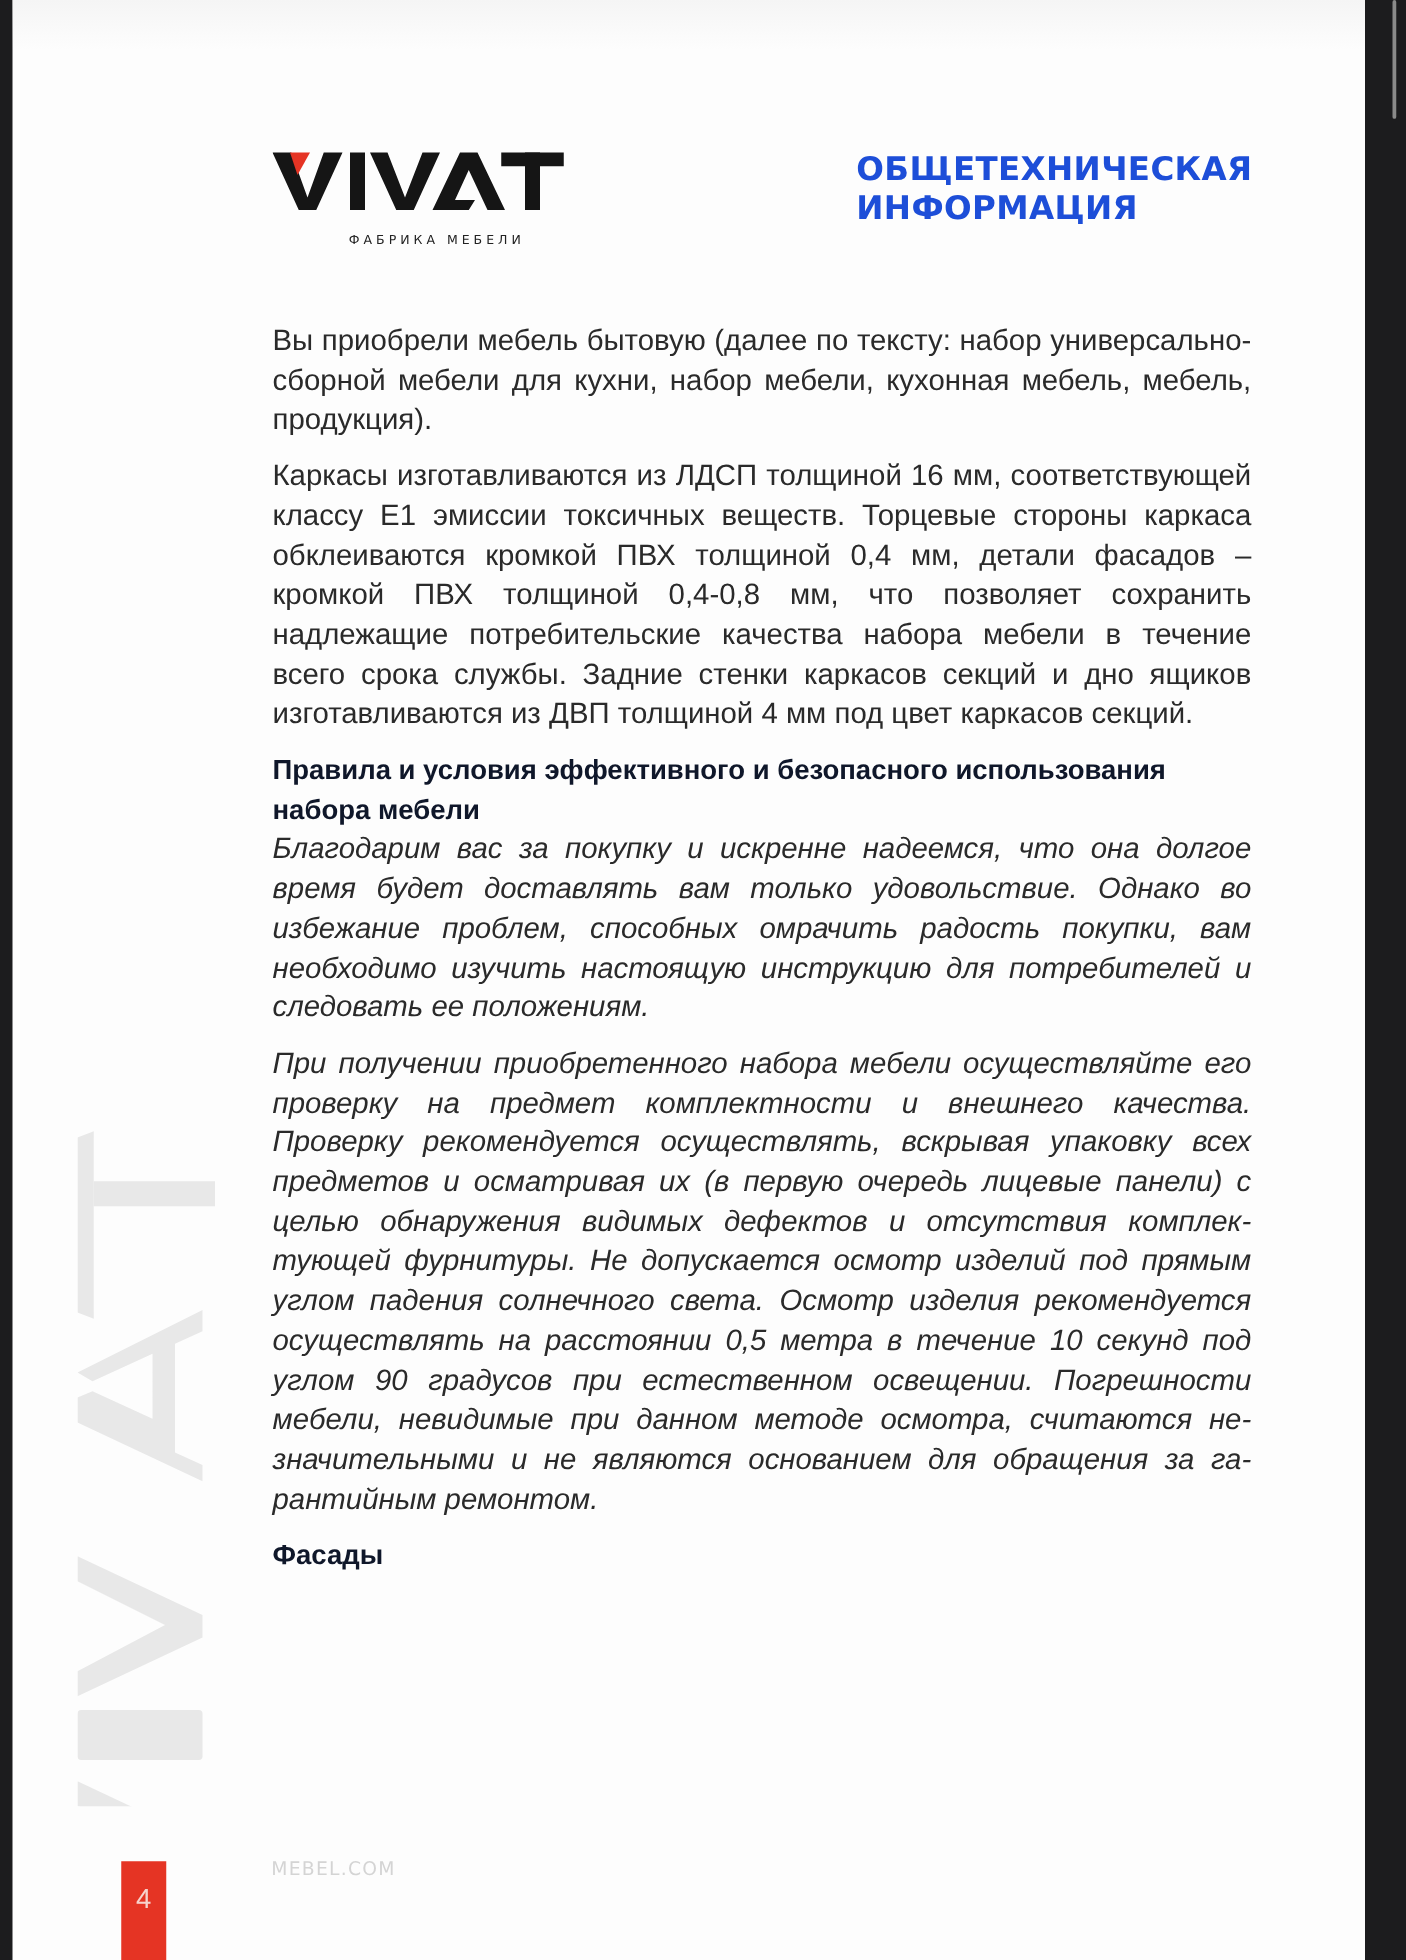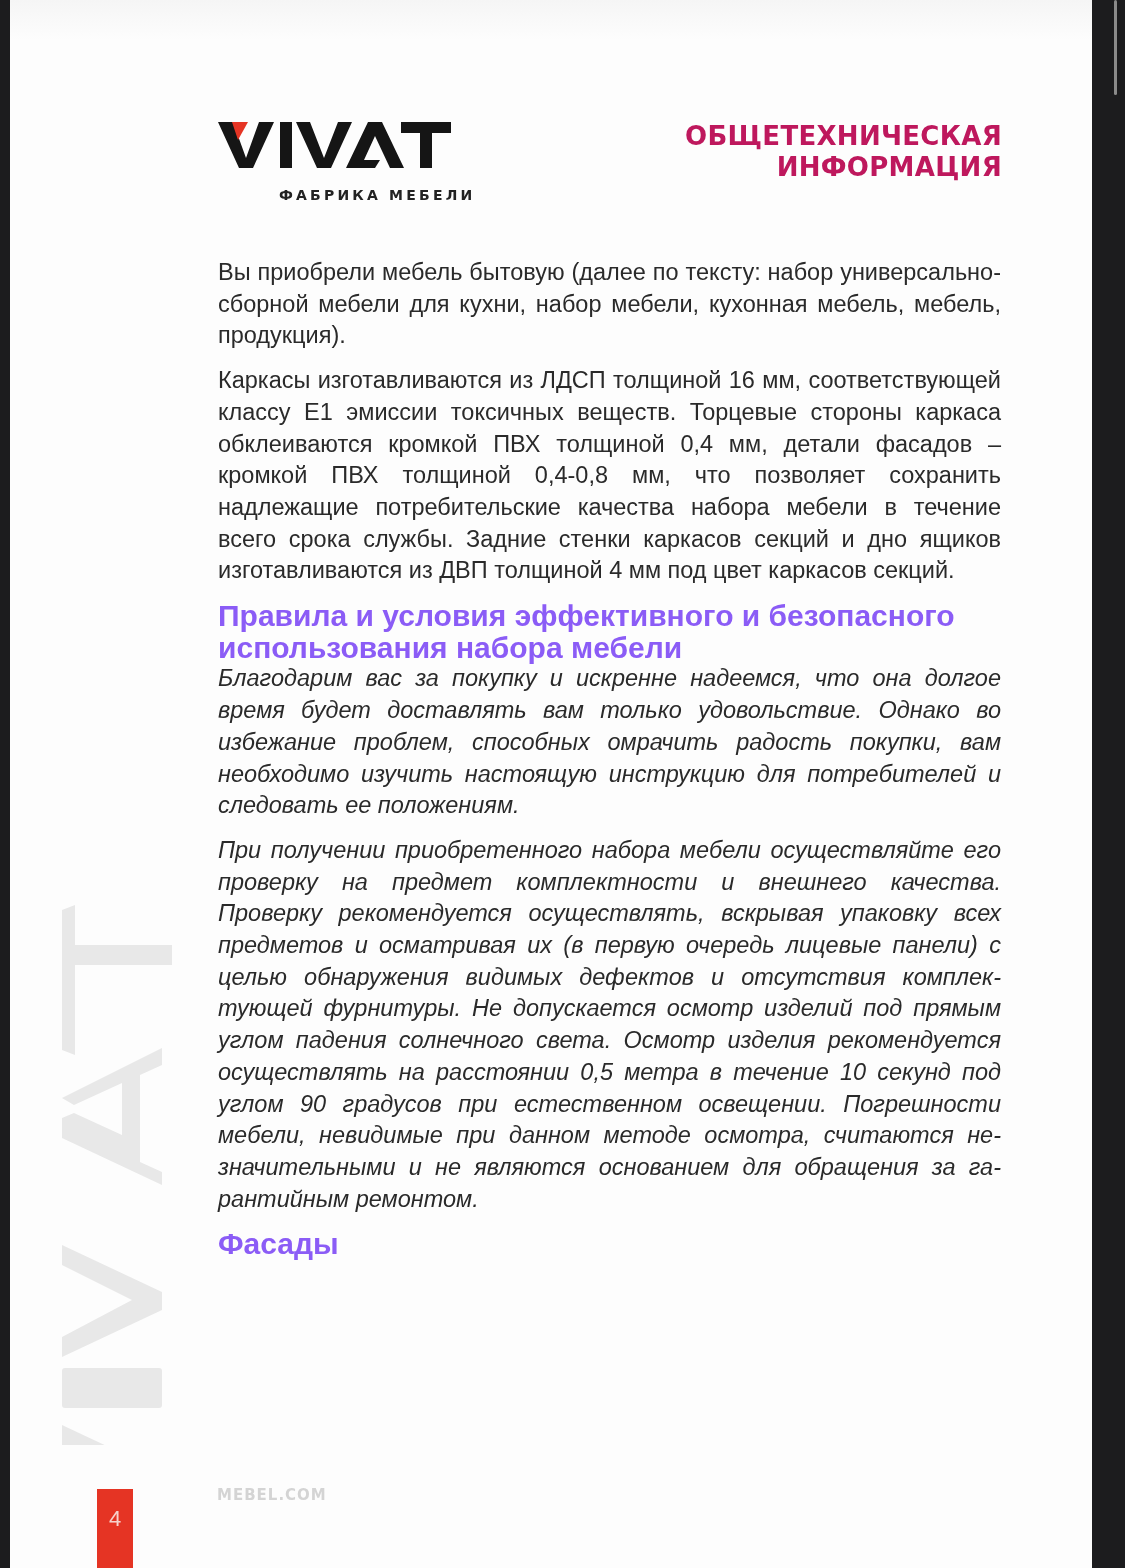--- a/index.html
+++ b/index.html
@@ -15,53 +15,53 @@
   .scroll-track {
     position:absolute; left:1092px; top:0; width:33px; height:1568px; background:#1c1c1e;
   }
   .scroll-thumb {
     position:absolute; left:1114px; top:0; width:3px; height:95px; background:#8a8a8a; border-radius:2px;
   }
   
   .logo { position:absolute; left:208px; top:118px; width:240px; height:80px; }
   .logo svg { display:block; }
   .logo-sub {
-    position:absolute; left:61px; top:69px; font-size:14px; letter-spacing:3.2px;
-    font-weight:bold; color:#222; white-space:nowrap;
+    position:absolute; left:61px; top:69px; font-size:10px; letter-spacing:3.2px;
+    font-weight:normal; color:#222; white-space:nowrap;
   }
   .doc-title {
-    position:absolute; right:90px; top:121px; text-align:right;
+    position:absolute; right:90px; top:121px; 
     font-family:"DejaVu Sans", sans-serif; font-weight:bold; font-size:26px;
-    line-height:31px; color:#be185d; letter-spacing:0.3px;
+    line-height:31px; color:#1d4ed8; letter-spacing:0.3px;
   }
   .doc-title div { white-space:nowrap; }
   .content {
     position:absolute; left:208px; top:229px; width:783px;
     font-family:"Liberation Sans", sans-serif; color:#2a2a2a;
     font-size:23.5px; line-height:31.7px;margin-top:28px;
   }
   .para { margin:0 0 13px 0; text-align:justify; hyphens:manual; }
   .heading {
-    font-family:"Liberation Sans", sans-serif; font-size:30px; line-height:31.7px;
-    color:#8b5cf6; font-weight:bold; margin:8px 0 0 0;
+    font-family:"Liberation Sans", sans-serif; font-size:22px; line-height:31.7px;
+    color:#0f172a; font-weight:bold; margin:8px 0 0 0;
   }
   .section-body { margin:0 0 13px 0; text-align:justify;font-style:italic; }
   .side-watermark {
     position:absolute; left:52px; top:885px; width:120px; height:560px;
   }
   .page-num-box {
     position:absolute; left:87px; top:1489px; width:36px; height:79px; background:#e53424;
   }
   .page-num {
     position:absolute; left:0; top:17px; width:36px; text-align:center;
     color:#f6d2cc; font-family:"Liberation Sans", sans-serif; font-size:22px;
   }
   .footer-site {
     position:absolute; left:207px; top:1486px; font-family:"DejaVu Sans", sans-serif;
-    font-weight:bold; font-size:15px; letter-spacing:1px; color:#d4d4d4;
+    font-weight:normal; font-size:15px; letter-spacing:1px; color:#d4d4d4;
   }
   .top-shade {
     position:absolute; left:0; top:0; width:100%; height:40px;
     background:linear-gradient(#f5f5f5, rgba(253,253,253,0));
   }
 </style>
 </head>
 <body>
 
 <div class="page">

